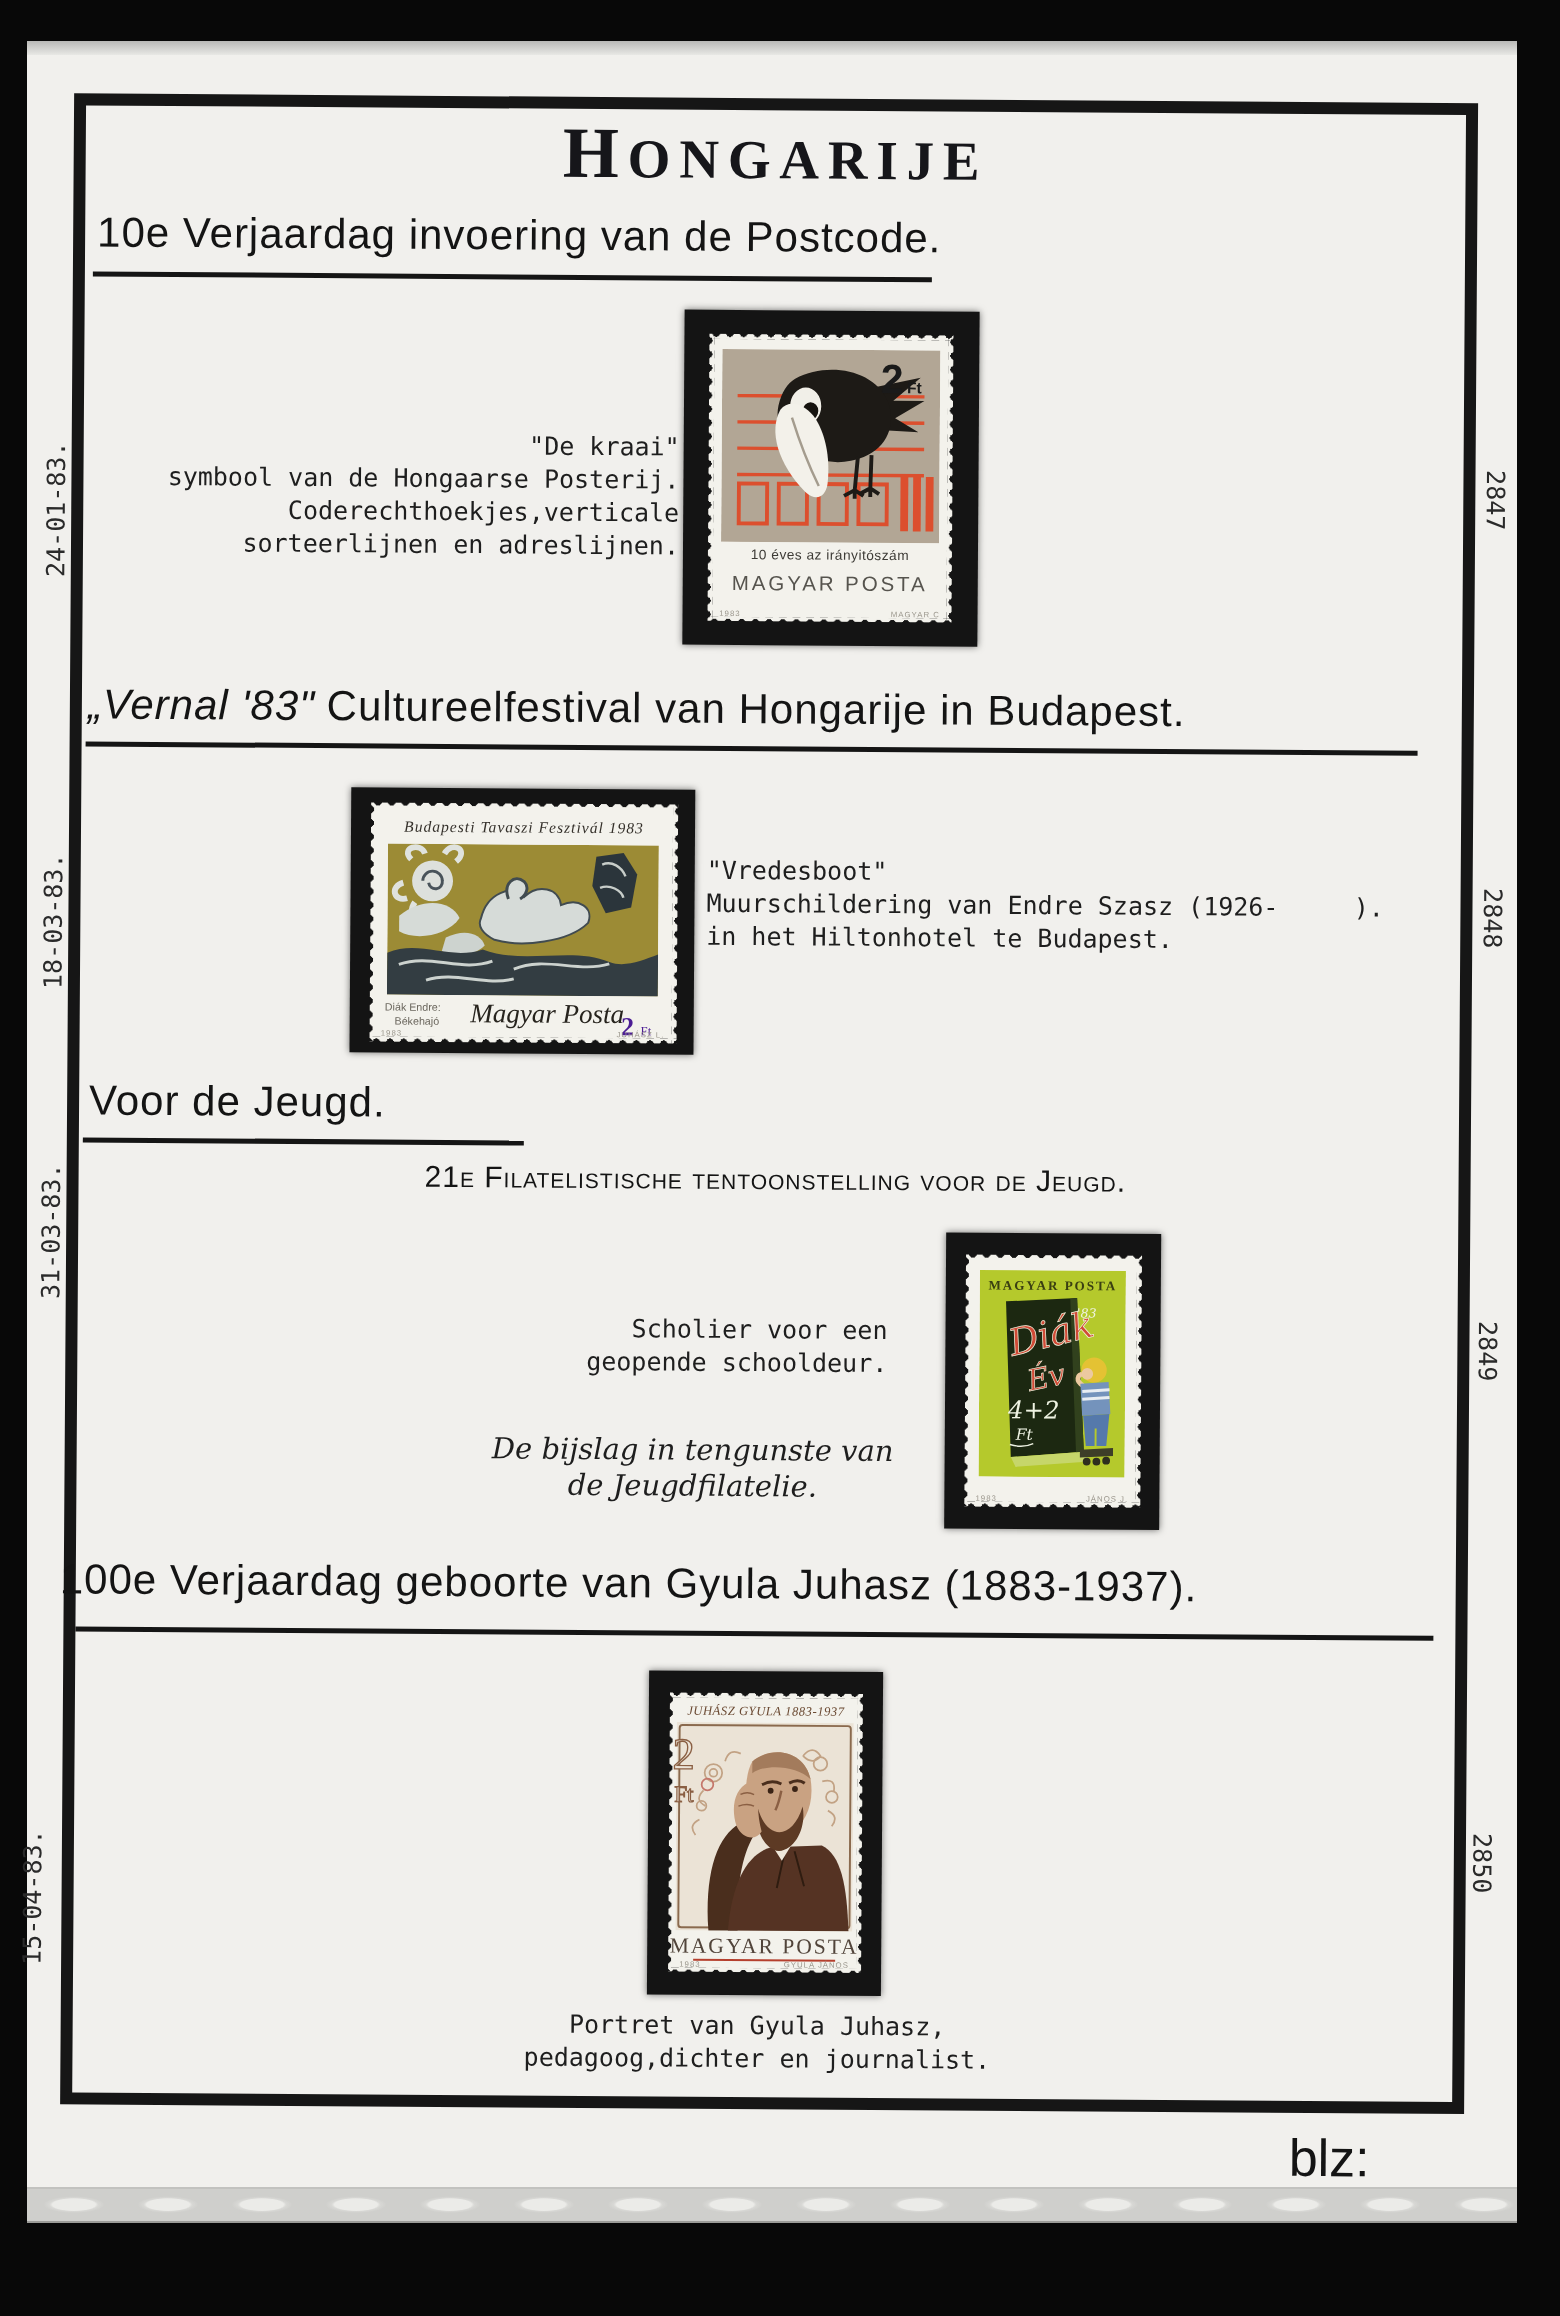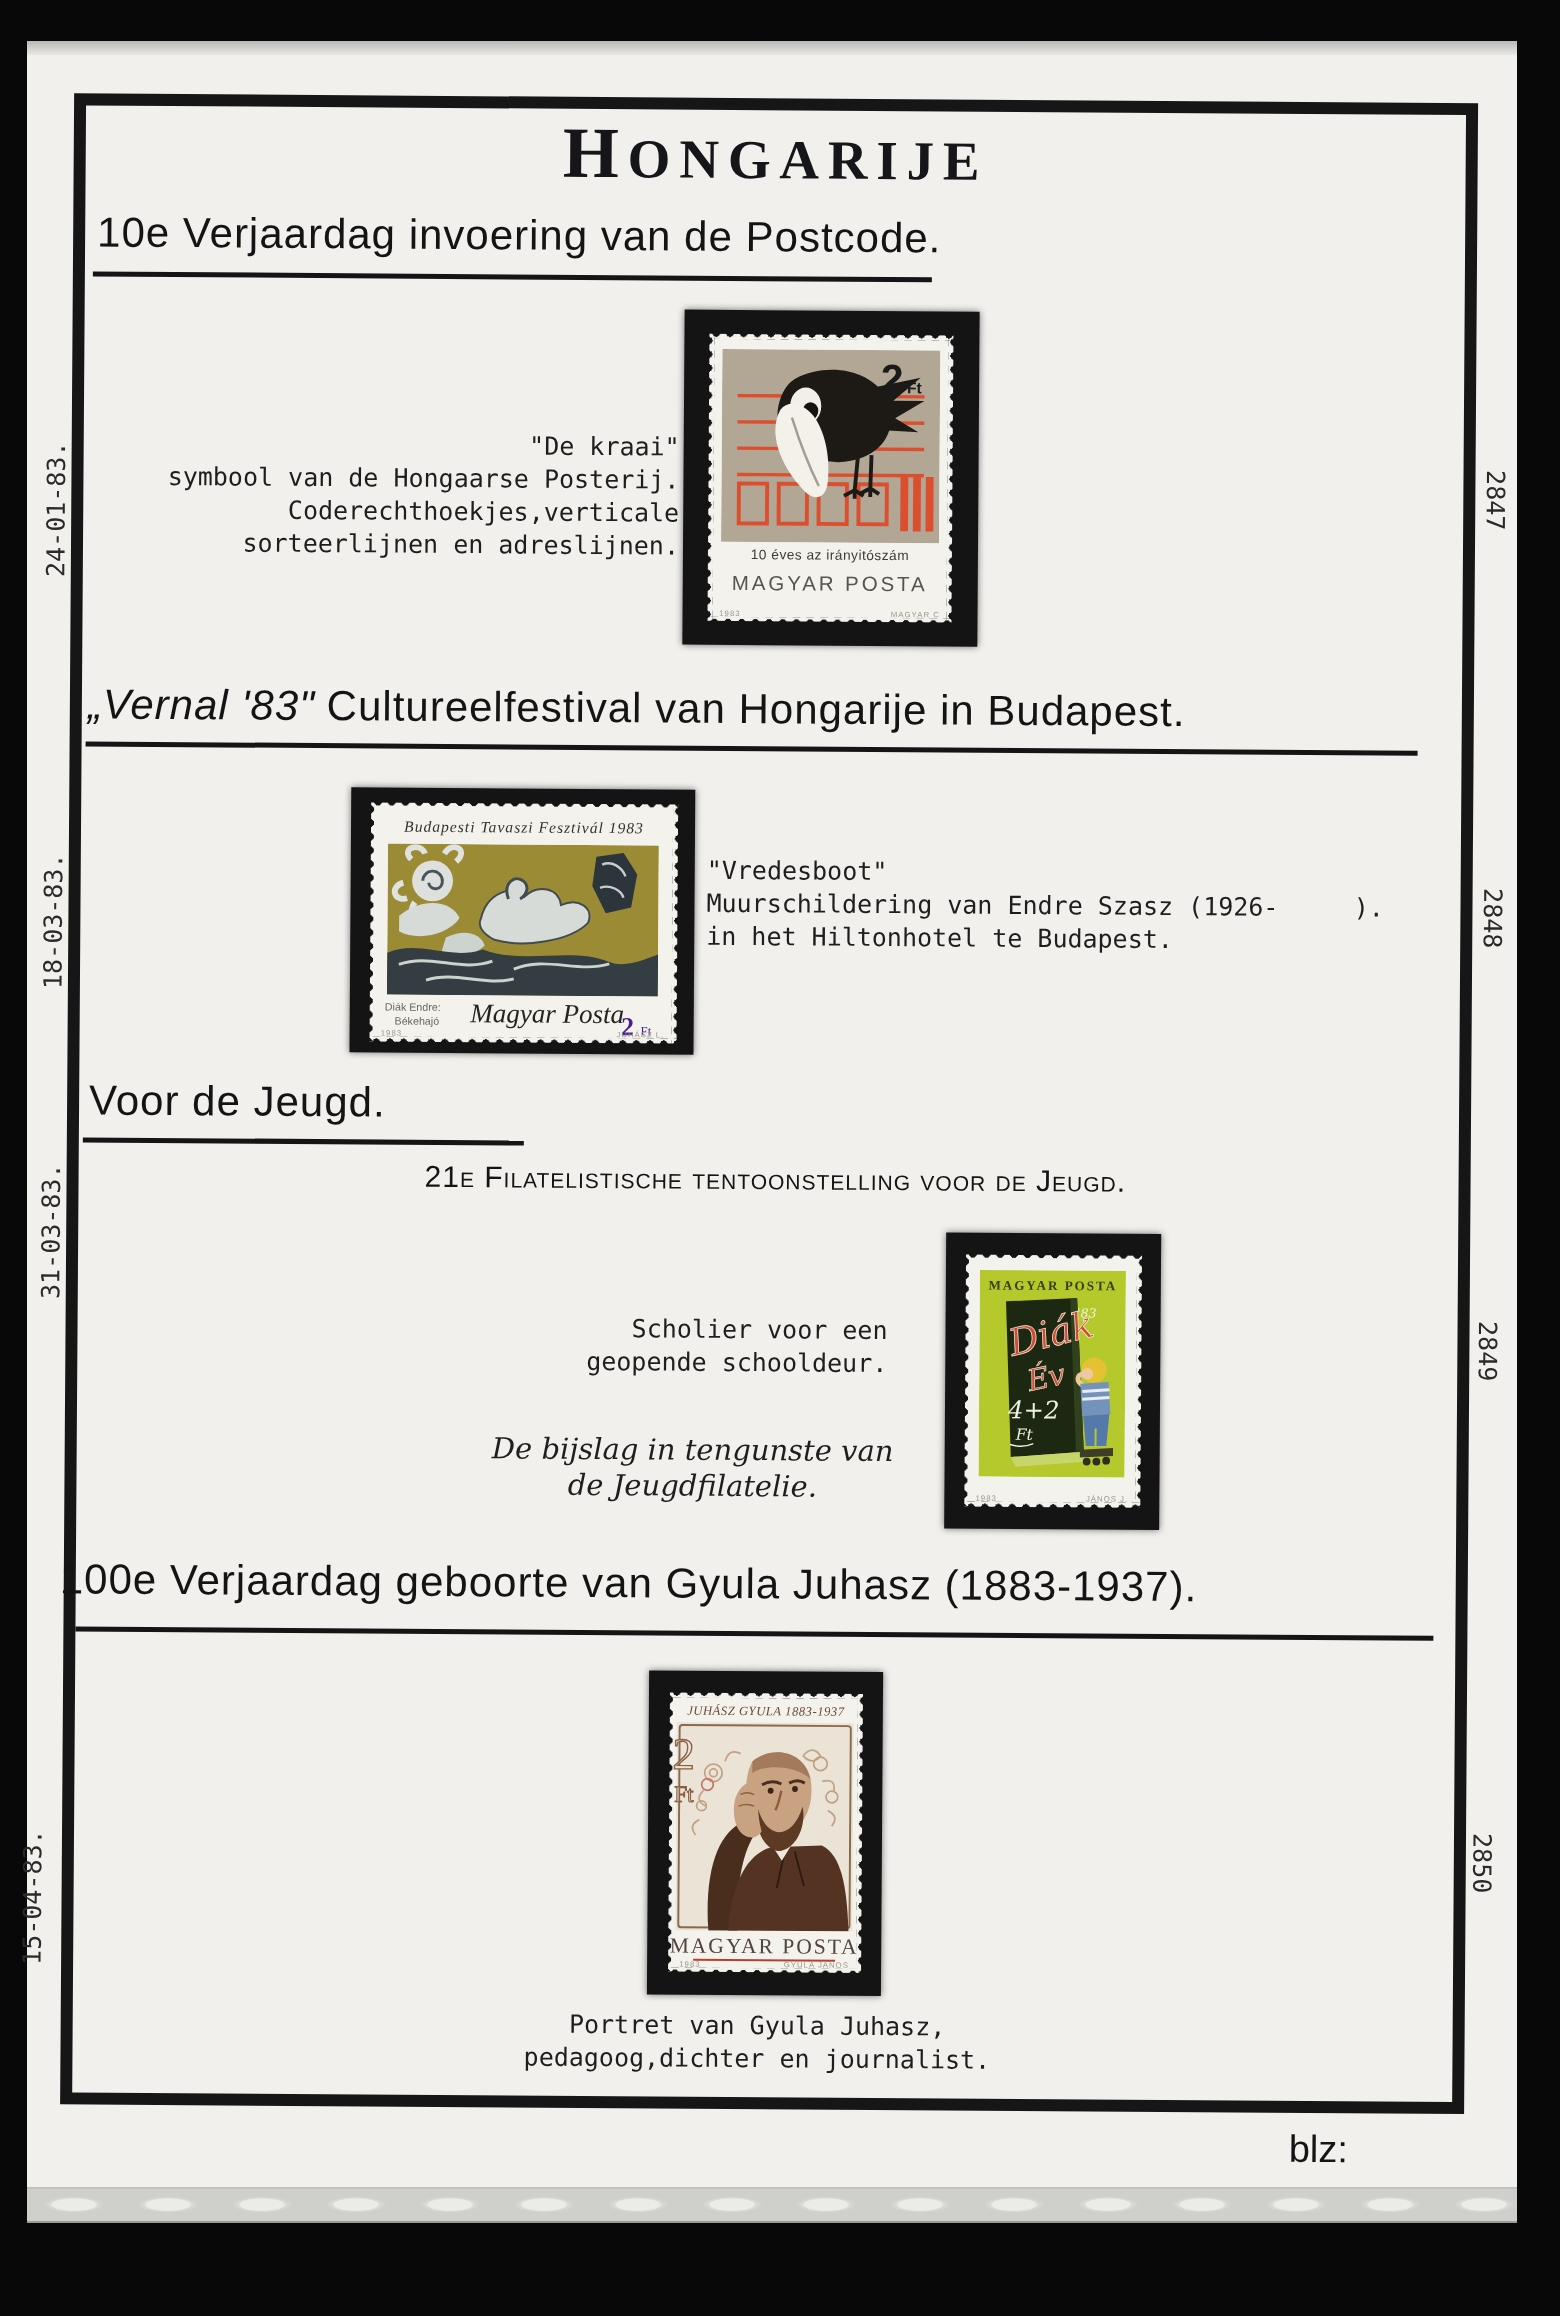--- a/index.html
+++ b/index.html
@@ -67,21 +67,21 @@
   .s2-val .cur{font-size:12.7px;font-weight:normal;}
 
   
   .s4-title{position:absolute;left:0;right:0;top:10.7px;text-align:center;
       font-family:"Liberation Serif",serif;font-style:italic;font-size:12.7px;
       color:#6b4a33;letter-spacing:0.5px;}
   .s4-issuer{position:absolute;left:0;right:0;top:241px;text-align:center;
       font-family:"Liberation Serif",serif;font-size:21.5px;color:#51443a;letter-spacing:2px;}
   .s4-redline{position:absolute;left:25px;top:266px;width:142px;height:2px;background:#b5402e;}
 
-  #blz{position:absolute;left:1303px;top:2124px;font-size:38px;color:#141414;}
+  #blz{position:absolute;left:1303px;top:2124px;font-size:52px;color:#141414;}
 
   #strip{position:absolute;left:27px;top:2187px;width:1490px;height:32px;
       background-color:#cfcfcc;
       background-image:radial-gradient(ellipse 39px 10.7px at 47px 15.6px,#ebebe8 55%,#d8d8d5 62%,#cfcfcc 78%);
       background-size:94px 32px;border-top:2px solid #c2c2bf;border-bottom:2.9px solid #9c9c99;}
 </style>
 </head>
 <body>
 
 <div id="page"></div>

